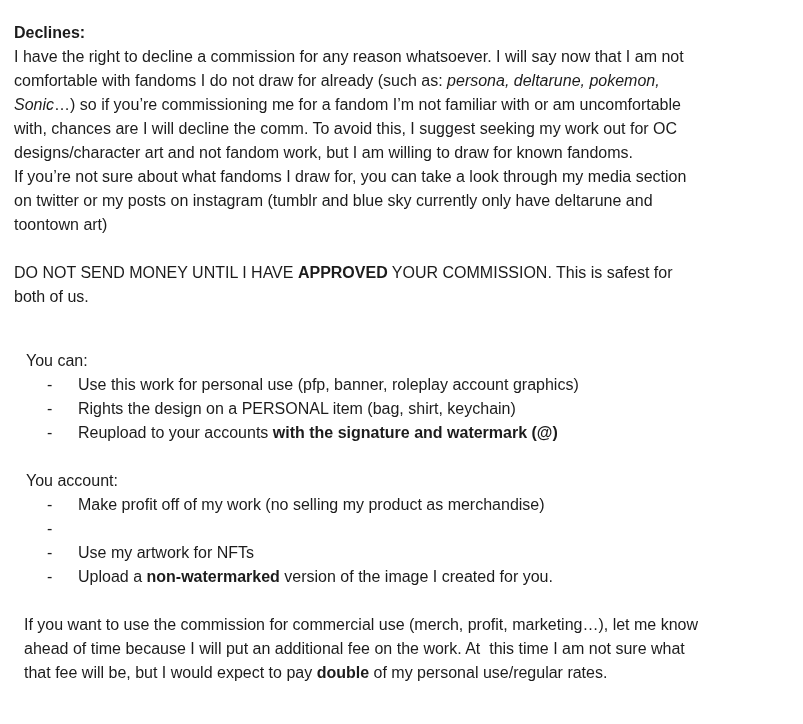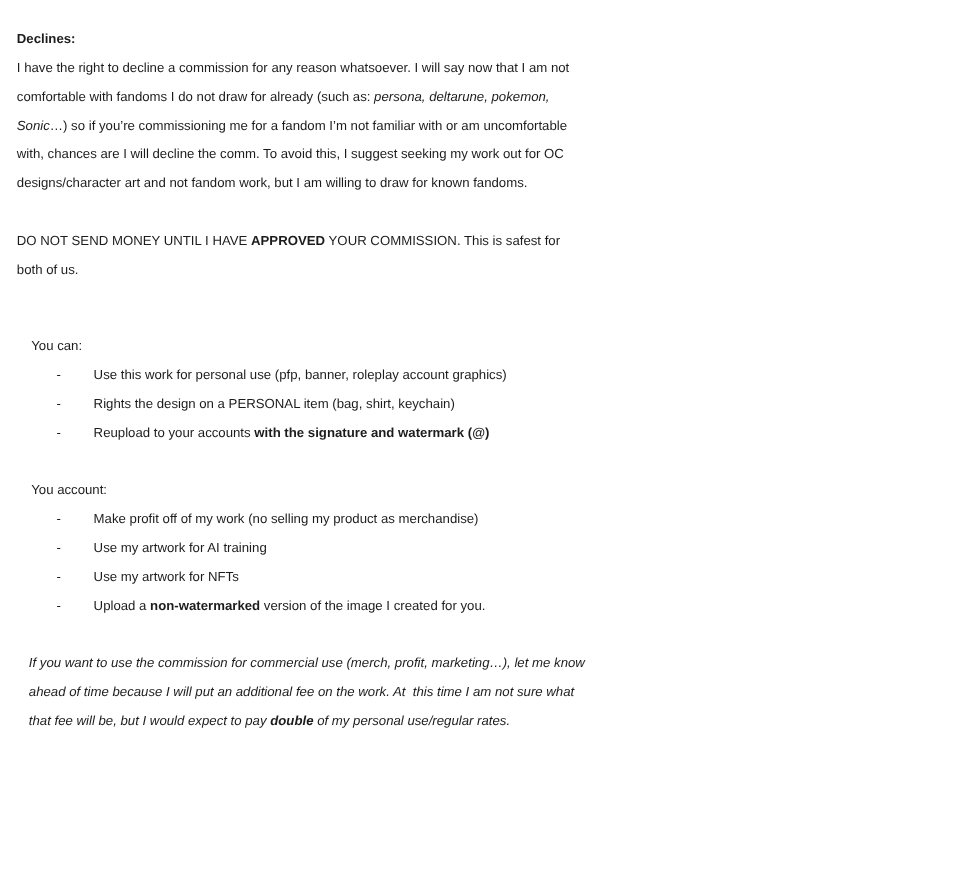--- a/index.html
+++ b/index.html
@@ -10,21 +10,21 @@
   body {
     width: 803px;
     height: 724px;
     overflow: hidden;
   }
   .doc {
     box-sizing: border-box;
     width: 803px;
     padding: 21px 0 0 14px;
     font-family: "Liberation Sans", sans-serif;
-    font-size: 11px;
+    font-size: 16px;
     line-height: 24px;
     color: #1c1c1c;
   }
   .block {
     white-space: pre;        
     min-height: 24px;
   }
   .bullet {
     position: relative;
     padding-left: 64px;      
@@ -42,32 +42,35 @@
 </head>
 <body>
 
 <div class="doc" style="background: rgb(255, 255, 255); color: rgb(28, 28, 28);">
     <div class="block"><span class="b">Declines:</span></div>
     <div class="block"><span>I have the right to decline a commission for any reason whatsoever. I will say now that I am not
 comfortable with fandoms I do not draw for already (such as: </span><span class="i">persona, deltarune, pokemon,
 Sonic</span><span>…) so if you’re commissioning me for a fandom I’m not familiar with or am uncomfortable
 with, chances are I will decline the comm. To avoid this, I suggest seeking my work out for OC
 designs/character art and not fandom work, but I am willing to draw for known fandoms.</span></div>
+    <div class="block"><span>If you’re not sure about what fandoms I draw for, you can take a look through my media section
+on twitter or my posts on instagram (tumblr and blue sky currently only have deltarune and
+toontown art)</span></div>
     <div class="blank"></div>
     <div class="block"><span>DO NOT SEND MONEY UNTIL I HAVE </span><span class="b">APPROVED</span><span> YOUR COMMISSION. This is safest for
 both of us.</span></div>
     <div class="blank small"></div>
     <div class="blank"></div>
     <div class="block" style="padding-left: 12px;"><span>You can:</span></div>
     <div class="block bullet"><span class="dash">-</span><span>Use this work for personal use (pfp, banner, roleplay account graphics)</span></div>
     <div class="block bullet"><span class="dash">-</span><span>Rights the design on a PERSONAL item (bag, shirt, keychain)</span></div>
     <div class="block bullet"><span class="dash">-</span><span>Reupload to your accounts </span><span class="b">with the signature and watermark (@)</span></div>
     <div class="blank"></div>
     <div class="block" style="padding-left: 12px;"><span>You account:</span></div>
     <div class="block bullet"><span class="dash">-</span><span>Make profit off of my work (no selling my product as merchandise)</span></div>
-    <div class="block bullet"><span class="dash">-</span><span>Use my artwork for AI training</span></div>
+    <div class="block bullet"><span class="dash">-</span></div>
     <div class="block bullet"><span class="dash">-</span><span>Use my artwork for NFTs</span></div>
     <div class="block bullet"><span class="dash">-</span><span>Upload a </span><span class="b">non-watermarked</span><span> version of the image I created for you.</span></div>
     <div class="blank"></div>
-    <div class="block" style="padding-left: 10px; font-style: italic;"><span>If you want to use the commission for commercial use (merch, profit, marketing…), let me know
+    <div class="block" style="padding-left: 10px;"><span>If you want to use the commission for commercial use (merch, profit, marketing…), let me know
 ahead of time because I will put an additional fee on the work. At  this time I am not sure what
 that fee will be, but I would expect to pay </span><span class="b">double</span><span> of my personal use/regular rates.</span></div>
   </div>
 
 </body></html>

